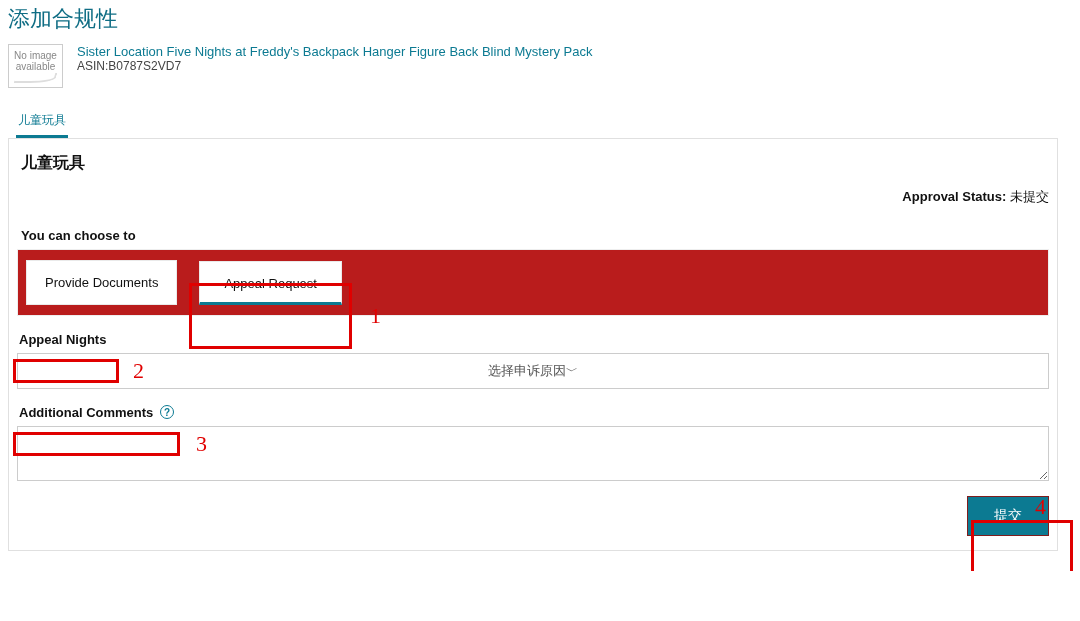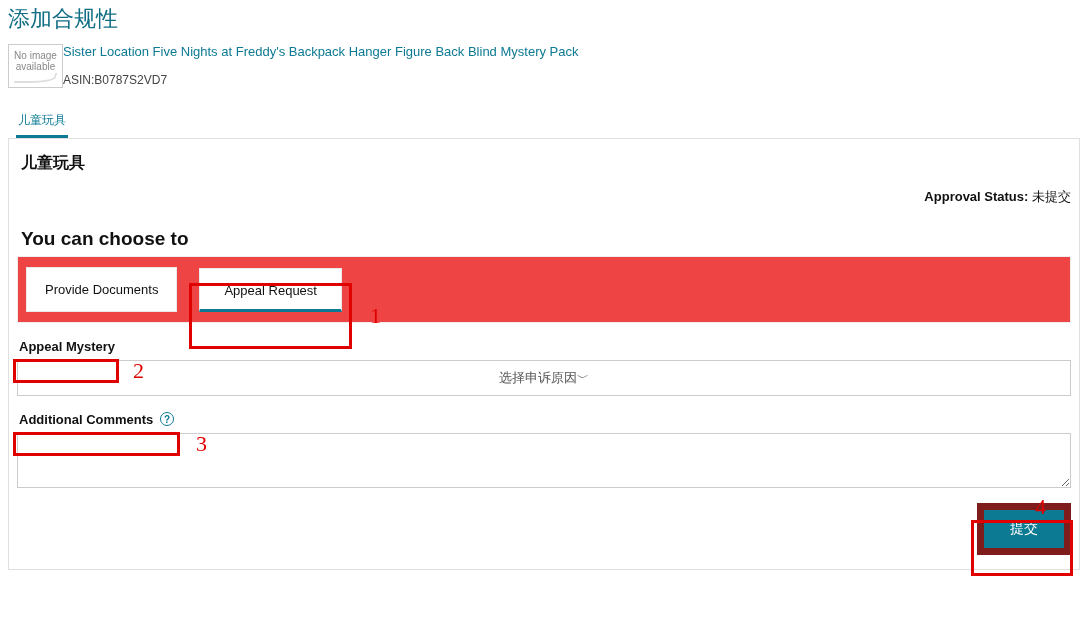--- a/index.html
+++ b/index.html
@@ -4,47 +4,47 @@
 <style>
   * { box-sizing: border-box; }
   body {
     margin: 0;
     font-family: Arial, "Helvetica Neue", Helvetica, sans-serif;
     font-size: 13px;
     color: #111;
     background: #fff;
     width: 1080px;
   }
-  .page { padding: 0 0 20px 8px; }
+  .page { padding: 0 22px 20px 8px; }
   .page-title {
     font-size: 22px;
     color: #0f6d84;
     margin: 4px 0 10px 0;
     font-weight: 400;
   }
-  .product-row { display: flex; align-items: flex-start; margin-bottom: 18px; }
+  .product-row { display: flex; gap: 14px; align-items: flex-start; margin-bottom: 18px; }
   .thumb {
     width: 55px; height: 44px;
     border: 1px solid #ccc;
     color: #888;
     font-size: 10px;
     line-height: 1.1;
     padding: 5px 4px;
     position: relative;
     text-align: center;
   }
   .thumb .swoosh {
     position: absolute; left: 6px; right: 6px; bottom: 4px; height: 10px;
     border-bottom: 2px solid #ddd;
     border-right: 2px solid #ddd;
     border-radius: 0 0 60% 0;
     transform: skewX(-15deg);
   }
   .prod-title { color: #0c7a92; font-size: 13px; font-weight: 400; }
-  .asin { color: #444; font-size: 12px; margin-top: 14px; }
+  .asin { color: #444; font-size: 12px; margin-top: 0; }
   .section-h {
     font-size: 19px;
     color: #0f6d84;
     margin: 10px 0 10px 0;
     font-weight: 400;
   }
   .tabs-row {
     border-bottom: 1px solid #e0e0e0;
     padding: 0 8px;
     font-size: 12px;
@@ -58,23 +58,23 @@
   }
   .panel {
     border-left: 1px solid #e0e0e0;
     border-right: 1px solid #e0e0e0;
     border-bottom: 1px solid #e0e0e0;
     padding: 14px 8px 14px 8px;
   }
   .panel-h { font-size: 16px; font-weight: 700; margin: 0 0 14px 4px; color: #111; }
   .status-line { margin: 6px 0 22px 4px; font-size: 13px; text-align: right; }
   .status-label { font-weight: 700; display: inline-block; width: 140px; }
-  .choose-label { font-weight: 700; margin: 12px 0 0 4px; font-size: 19px; }
+  .choose-label { font-weight: 700; margin: 12px 0 0 4px; font-size: 13px; }
   .choice-bar {
-    background: #ef4444;
+    background: #b91c1c;
     border: 1px solid #eee;
     margin-top: 6px;
     padding: 10px 8px;
     display: flex;
     gap: 22px;
     align-items: center;
   }
   .choice-btn {
     background: #fff;
     border: 1px solid #eaeaea;
@@ -120,21 +120,21 @@
     resize: both;
     padding: 6px;
     font-size: 13px;
     font-family: inherit;
   }
   .ta-wrap { position: relative; }
   .submit-row { text-align: right; margin-top: 12px; }
   .submit-btn {
     background: #0c7a92;
     color: #fff;
-    border: 7px solid #7f1d1d;
+    border: 1px solid #7f1d1d;
     padding: 10px 26px;
     font-size: 14px;
     cursor: pointer;
   }
   
   .co-box { position: absolute; border: 3px solid #e00000; pointer-events: none; }
   .co-num { position: absolute; color: #e00000; font-size: 22px; font-weight: 400; font-family: serif; pointer-events: none; }
 </style>
 </head>
 <body>
@@ -168,21 +168,21 @@
       <span>未提交</span>
     </div>
 
     <div class="choose-label">You can choose to</div>
     <div class="choice-bar" id="choice-bar">
       <button class="choice-btn">Provide Documents</button>
       <button class="choice-btn active" id="appeal-btn">Appeal Request</button>
     </div>
 
     <div>
-      <span class="field-label" id="appeal-reason-lbl">Appeal Mystery</span>
+      <span class="field-label" id="appeal-reason-lbl">Appeal Nights</span>
     </div>
     <div class="select-box">
       <span>选择申诉原因</span>
       <span class="chev">﹀</span>
     </div>
 
     <div>
       <span class="field-label" id="addl-lbl">
         <span>Additional Comments</span>
         <span class="help-icon">?</span>

